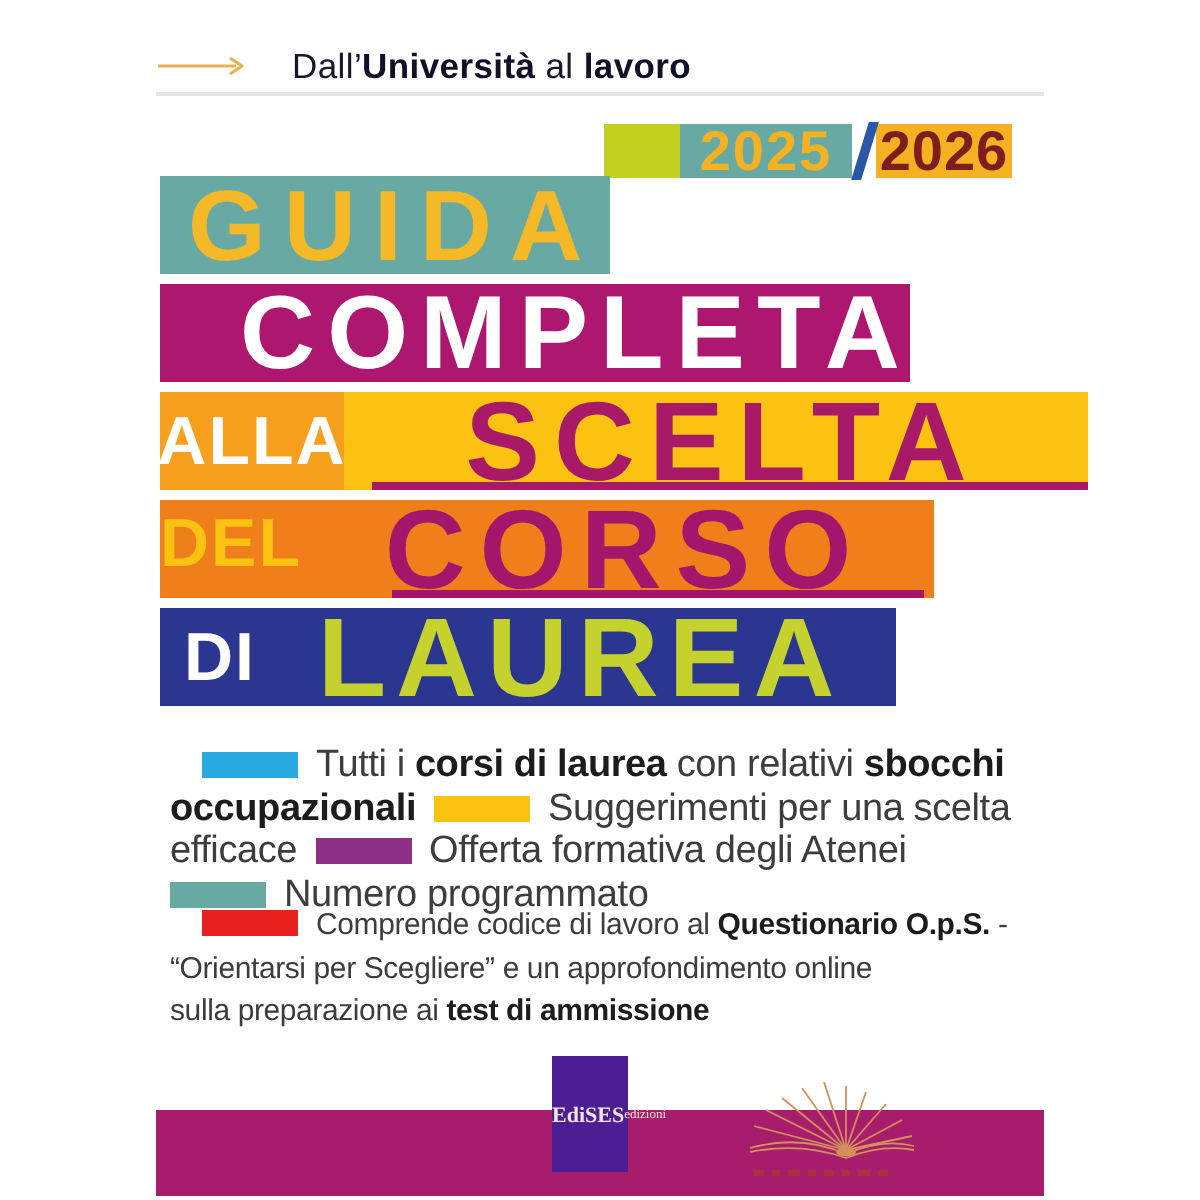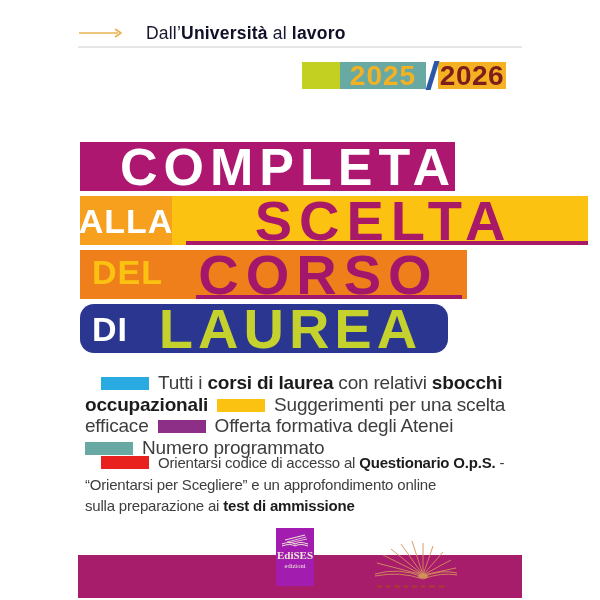--- a/index.html
+++ b/index.html
@@ -21,32 +21,32 @@
   .seg-slash{width:12px;background:#ffffff;position:relative;overflow:visible;}
   .slash-bar{position:absolute;left:4px;top:-1px;width:5px;height:29px;background:#2b57a7;transform:skewX(-17deg);}
   .seg-yend{width:68px;background:#f4b223;color:#7f1d1d;letter-spacing:.5px;}
 
   
   .trow{position:absolute;left:80px;height:49px;display:flex;align-items:center;font-weight:700;line-height:1;}
   .r1{top:88px;width:225px;background:#69a9a3;justify-content:center;}
   .r1 .w{font-size:50px;letter-spacing:9px;color:#f5b826;margin-right:-9px;}
   .r2{top:142px;width:375px;background:#ad1770;justify-content:center;}
   .r2 .w{font-size:52px;letter-spacing:6px;color:#ffffff;margin-right:-6px;margin-left:35px;}
-  .r3{top:196px;width:508px;padding:0;}
+  .r3{top:196px;width:464px;padding:0;}
   .blk-alla{width:92px;height:49px;background:#f6a01e;display:flex;align-items:center;justify-content:center;}
   .blk-alla .w{font-size:34px;color:#ffffff;letter-spacing:1px;}
   .blk-scelta{flex:1;height:49px;background:#fcc211;display:flex;align-items:center;justify-content:center;position:relative;}
   .blk-scelta .w{font-size:56px;letter-spacing:7px;color:#a81a68;margin-right:-7px;}
   .u-scelta{position:absolute;left:14px;right:0;bottom:0;height:4px;background:#a81a68;}
-  .r4{top:250px;width:387px;background:#ee7f1b;padding-left:12px;box-sizing:border-box;position:relative;}
+  .r4{top:250px;width:387px;background:#ee7f1b;box-sizing:border-box;position:relative;}
   .r4 .w-del{font-size:34px;color:#fcc211;letter-spacing:1px;margin-bottom:5px;}
   .r4 .w-corso-wrap{flex:1;text-align:center;}
   .r4 .w-corso{font-size:56px;letter-spacing:7px;color:#a2176b;margin-right:-7px;}
   .u-corso{position:absolute;left:116px;right:5px;bottom:0;height:4px;background:#a2176b;}
-  .r5{top:304px;width:368px;background:#2b3690;padding-left:12px;box-sizing:border-box;border-radius:14px;}
+  .r5{top:304px;width:368px;background:#2b3690;padding-left:12px;box-sizing:border-box;}
   .r5 .w-di{font-size:34px;color:#ffffff;letter-spacing:1px;}
   .r5 .w-laurea-wrap{flex:1;text-align:center;}
   .r5 .w-laurea{font-size:56px;letter-spacing:5px;color:#c5d22e;margin-right:-5px;}
 
   
   .features{position:absolute;left:85px;top:353px;width:445px;font-size:19px;line-height:21.6px;
             color:#3d3d3d;letter-spacing:-.2px;text-indent:16px;}
   .features b, .note b{font-weight:700;color:#1c1c1c;}
   .bar{display:inline-block;width:48px;height:13px;vertical-align:-1px;margin:0 9px 0 0;}
   .bar-mid{margin:0 9px;}
@@ -55,22 +55,22 @@
   .bar-purple{background:#8e2f87;}
   .bar-teal{background:#69a9a3;}
   .bar-red{background:#e8201e;}
 
   
   .note{position:absolute;left:85px;top:437px;width:445px;font-size:15px;line-height:21.6px;
         color:#3d3d3d;letter-spacing:-.2px;text-indent:16px;}
 
   
   .bottom-band{position:absolute;left:78px;top:555px;width:444px;height:43px;background:#a81c6c;}
-  .publisher-logo{position:absolute;left:276px;top:528px;width:38px;height:58px;background:#a21caf;
-                  display:flex;flex-direction:column;align-items:center;z-index:2;}
+  .publisher-logo{position:absolute;left:276px;top:528px;width:38px;height:58px;background:#4c1d95;
+                  display:flex;flex-direction:row;align-items:center;z-index:2;}
   .publisher-name{font-family:"Liberation Serif",serif;font-weight:700;font-size:11px;color:#efe9d6;margin-top:1px;}
   .publisher-sub{font-family:"Liberation Serif",serif;font-size:6.5px;color:#efe9d6;margin-top:1px;}
   .fan-graphic{position:absolute;left:365px;top:541px;z-index:2;}
 </style>
 </head>
 <body>
 
 <div class="cover">
 
   <div class="tagline-row">
@@ -84,20 +84,23 @@
 
   <div class="edition-band">
     <div class="seg seg-lime"></div>
     <div class="seg seg-ystart">2025</div>
     <div class="seg seg-slash">
         <div class="slash-bar"></div>
       </div>
     <div class="seg seg-yend">2026</div>
   </div>
 
+  <div class="trow r1">
+    <span class="w">GUIDA</span>
+  </div>
   <div class="trow r2">
     <span class="w">COMPLETA</span>
   </div>
   <div class="trow r3">
     <div class="blk-alla">
       <span class="w">ALLA</span>
     </div>
     <div class="blk-scelta">
       <span class="w">SCELTA</span>
       <div class="u-scelta"></div>
@@ -108,21 +111,21 @@
     <span class="w-corso-wrap"><span class="w-corso">CORSO</span></span>
     <div class="u-corso"></div>
   </div>
   <div class="trow r5">
     <span class="w-di">DI</span>
     <span class="w-laurea-wrap"><span class="w-laurea">LAUREA</span></span>
   </div>
 
   <p class="features"><span class="bar bar-cyan"></span><span>Tutti i </span><b>corsi di laurea</b><span> con relativi </span><b>sbocchi</b><br><b>occupazionali</b><span class="bar bar-gold bar-mid"></span><span>Suggerimenti per una scelta</span><br><span>efficace</span><span class="bar bar-purple bar-mid"></span><span>Offerta formativa degli Atenei</span><br><span class="bar bar-teal"></span><span>Numero programmato</span></p>
 
-  <p class="note"><span class="bar bar-red"></span><span>Orientarsi codice di accesso al </span><b>Questionario O.p.S.</b><span> -</span><br><span>“Orientarsi per Scegliere” e un approfondimento online</span><br><span>sulla preparazione ai </span><b>test di ammissione</b></p>
+  <p class="note"><span class="bar bar-red"></span><span>Comprende codice di lavoro al </span><b>Questionario O.p.S.</b><span> -</span><br><span>“Orientarsi per Scegliere” e un approfondimento online</span><br><span>sulla preparazione ai </span><b>test di ammissione</b></p>
 
   <div class="bottom-band"></div>
 
   <div class="publisher-logo">
     <svg width="32" height="17" viewBox="0 0 32 17" style="margin-top:3px;">
       <path d="M3 13 Q11 10 16 13 Q21 10 29 13" fill="none" stroke="#efe9d6" stroke-width="1.2"></path>
       <path d="M3 15 Q11 12 16 15 Q21 12 29 15" fill="none" stroke="#efe9d6" stroke-width="1"></path>
       <line x1="6" y1="9" x2="26" y2="4" stroke="#efe9d6" stroke-width="1"></line>
       <line x1="8" y1="11" x2="27" y2="6" stroke="#efe9d6" stroke-width="0.8"></line>
       <line x1="10" y1="12" x2="28" y2="8" stroke="#efe9d6" stroke-width="0.8"></line>

